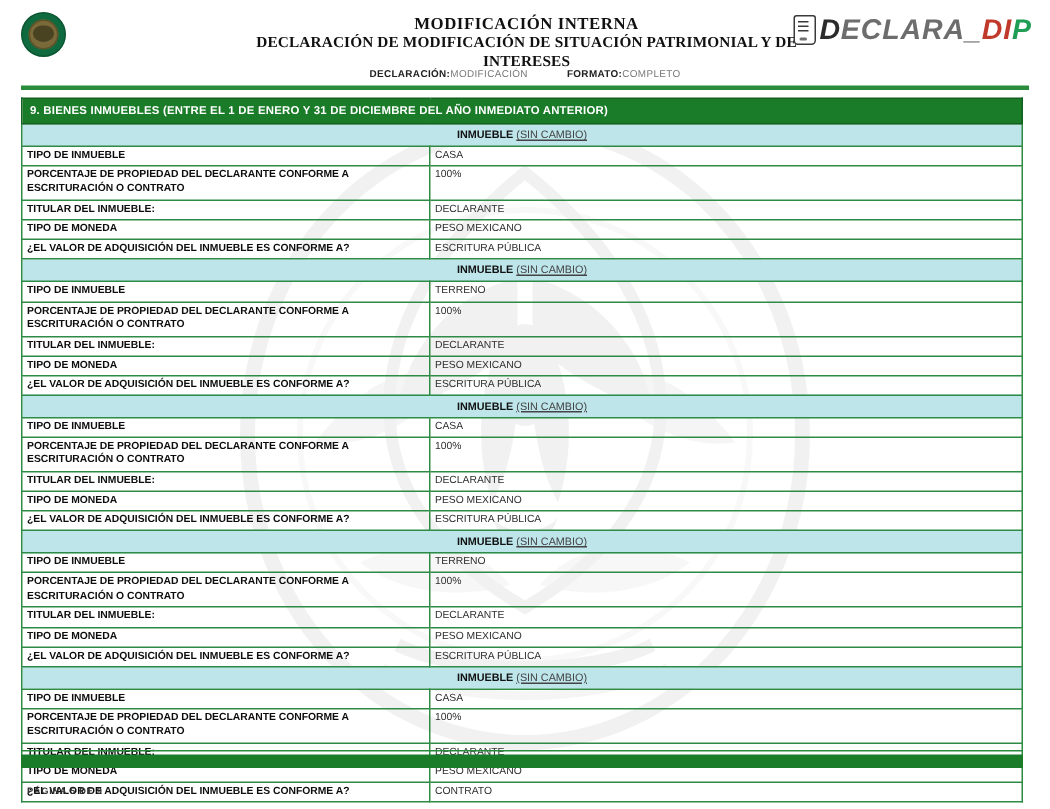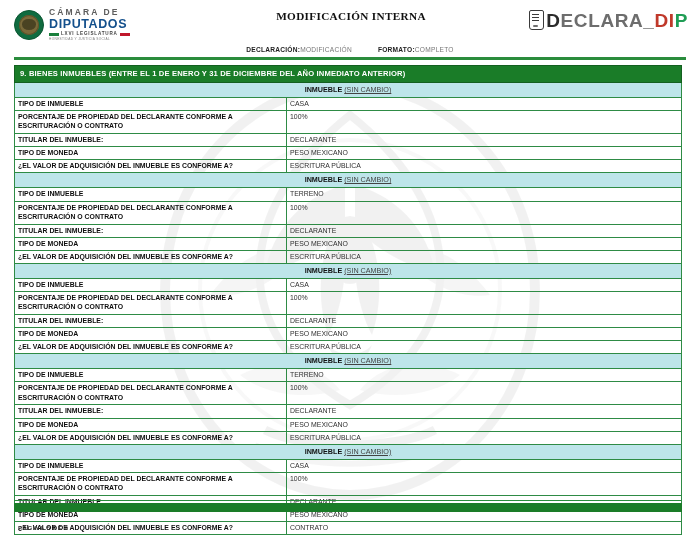--- a/index.html
+++ b/index.html
@@ -179,20 +179,21 @@
     width: 5px; height: 2.5px;
     border-radius: 1px;
     background: #6f6f6f;
   }
   .dd-word {
     font-size: 19px;
     font-weight: bold;
     letter-spacing: .6px;
     line-height: 1;
     white-space: nowrap;
+    font-style: italic;
   }
   .dd-word .t1 { color: #2b2b2b; }
   .dd-word .t2 { color: #6d6d6d; }
   .dd-word .t3 { color: #c0392b; }
   .dd-word .t4 { color: #1f9d55; }
 
   .decl-line {
     position: relative;
     z-index: 2;
     text-align: center;
@@ -319,34 +320,25 @@
     </svg>
   </div>
 
   <div class="header">
 
     <div class="logo-left">
       <div class="seal">
         <div class="seal-inner"></div>
         <div class="seal-eagle"></div>
       </div>
-      <div class="logo-text">
-        <div class="logo-camara">CÁMARA DE</div>
-        <div class="logo-dip">DIPUTADOS</div>
-        <div class="logo-legis">
-          <span class="bar-green"></span>
-          <span class="legis-txt">LXVI LEGISLATURA</span>
-          <span class="bar-red"></span>
-        </div>
-        <div class="logo-tag">HONESTIDAD Y JUSTICIA SOCIAL</div>
-      </div>
     </div>
 
     <div class="title-block">
       <div class="title-main">MODIFICACIÓN INTERNA</div>
+      <div class="title-sub">DECLARACIÓN DE MODIFICACIÓN DE SITUACIÓN PATRIMONIAL Y DE INTERESES</div>
     </div>
 
     <div class="logo-right">
       <span class="dd-icon"></span>
       <span class="dd-word"><span class="t1">D</span><span class="t2">ECLARA_</span><span class="t3">DI</span><span class="t4">P</span></span>
     </div>
 
   </div>
 
   <div class="decl-line">

